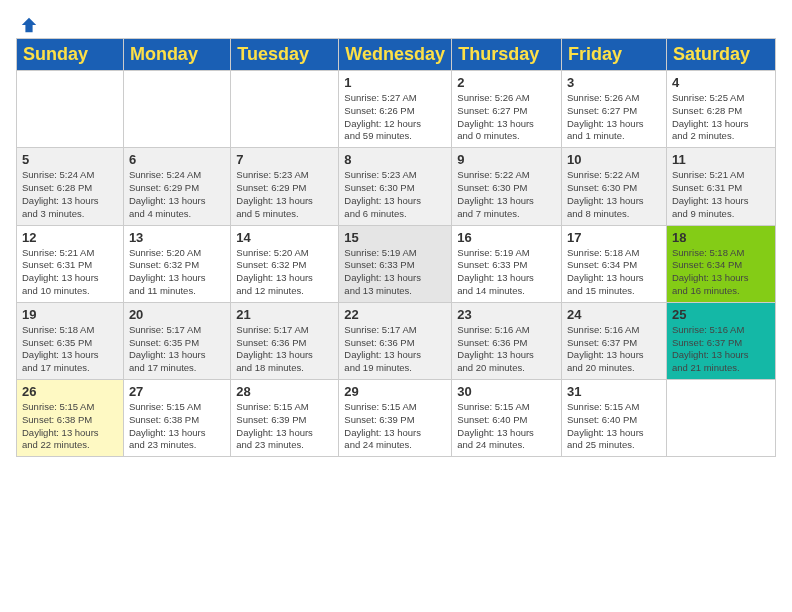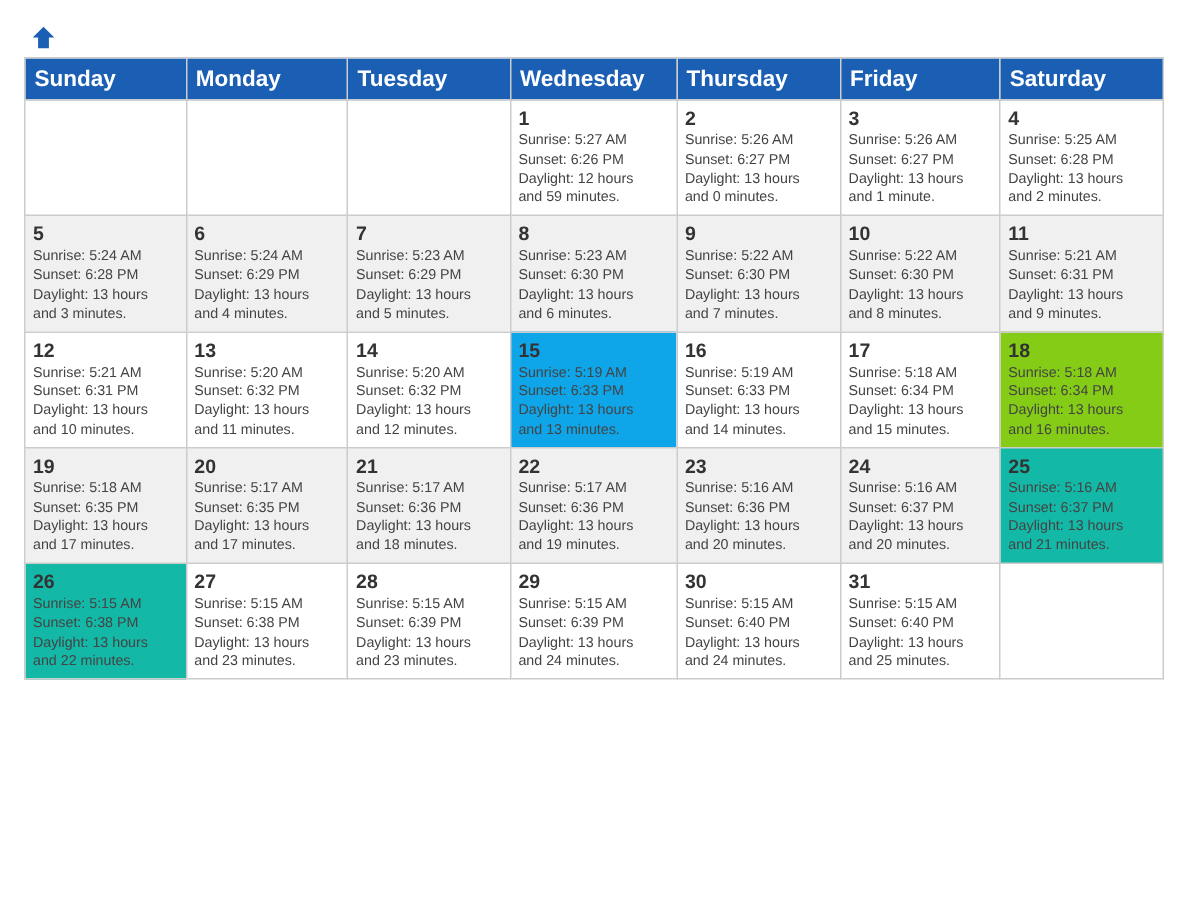--- a/index.html
+++ b/index.html
@@ -53,24 +53,24 @@
       color: #333;
       margin-bottom: 8px;
       font-weight: bold;
     }
     .calendar {
       width: 100%;
       border-collapse: collapse;
     }
     .calendar th {
       background-color: #1a5fb4;
-      color: #ffffff;
+      color: #fde047;
       text-align: left;
       padding: 5px 6px;
-      font-size: 15px;
+      font-size: 18px;
       border: 1px solid #ccc;
     }
     .calendar td {
       border: 1px solid #ccc;
       vertical-align: top;
       padding: 4px 5px;
       width: 113px;
       min-height: 80px;
       background: #fff;
     }
@@ -181,21 +181,21 @@
           <div class="day-info">Sunrise: 5:21 AM<br>Sunset: 6:31 PM<br>Daylight: 13 hours<br>and 10 minutes.</div>
         </td>
         <td style="background: rgb(255, 255, 255);">
           <span class="day-number">13</span>
           <div class="day-info">Sunrise: 5:20 AM<br>Sunset: 6:32 PM<br>Daylight: 13 hours<br>and 11 minutes.</div>
         </td>
         <td style="background: rgb(255, 255, 255);">
           <span class="day-number">14</span>
           <div class="day-info">Sunrise: 5:20 AM<br>Sunset: 6:32 PM<br>Daylight: 13 hours<br>and 12 minutes.</div>
         </td>
-        <td style="background: #0ea5e9; margin-top: 48px;">
+        <td style="background: #e5e5e5; margin-top: 48px;">
           <span class="day-number">15</span>
           <div class="day-info">Sunrise: 5:19 AM<br>Sunset: 6:33 PM<br>Daylight: 13 hours<br>and 13 minutes.</div>
         </td>
         <td style="background: rgb(255, 255, 255);">
           <span class="day-number">16</span>
           <div class="day-info">Sunrise: 5:19 AM<br>Sunset: 6:33 PM<br>Daylight: 13 hours<br>and 14 minutes.</div>
         </td>
         <td style="background: rgb(255, 255, 255); margin-top: 32px;">
           <span class="day-number">17</span>
           <div class="day-info">Sunrise: 5:18 AM<br>Sunset: 6:34 PM<br>Daylight: 13 hours<br>and 15 minutes.</div>
@@ -229,21 +229,21 @@
         <td style="background: rgb(240, 240, 240); margin-left: 16px;">
           <span class="day-number">24</span>
           <div class="day-info">Sunrise: 5:16 AM<br>Sunset: 6:37 PM<br>Daylight: 13 hours<br>and 20 minutes.</div>
         </td>
         <td style="background: #14b8a6;">
           <span class="day-number">25</span>
           <div class="day-info">Sunrise: 5:16 AM<br>Sunset: 6:37 PM<br>Daylight: 13 hours<br>and 21 minutes.</div>
         </td>
       </tr>
       <tr>
-        <td style="background: #14b8a6;">
+        <td style="background: #fef9c3;">
           <span class="day-number">26</span>
           <div class="day-info">Sunrise: 5:15 AM<br>Sunset: 6:38 PM<br>Daylight: 13 hours<br>and 22 minutes.</div>
         </td>
         <td style="background: rgb(255, 255, 255);">
           <span class="day-number">27</span>
           <div class="day-info">Sunrise: 5:15 AM<br>Sunset: 6:38 PM<br>Daylight: 13 hours<br>and 23 minutes.</div>
         </td>
         <td style="background: rgb(255, 255, 255); border-radius: 19px;">
           <span class="day-number">28</span>
           <div class="day-info">Sunrise: 5:15 AM<br>Sunset: 6:39 PM<br>Daylight: 13 hours<br>and 23 minutes.</div>

